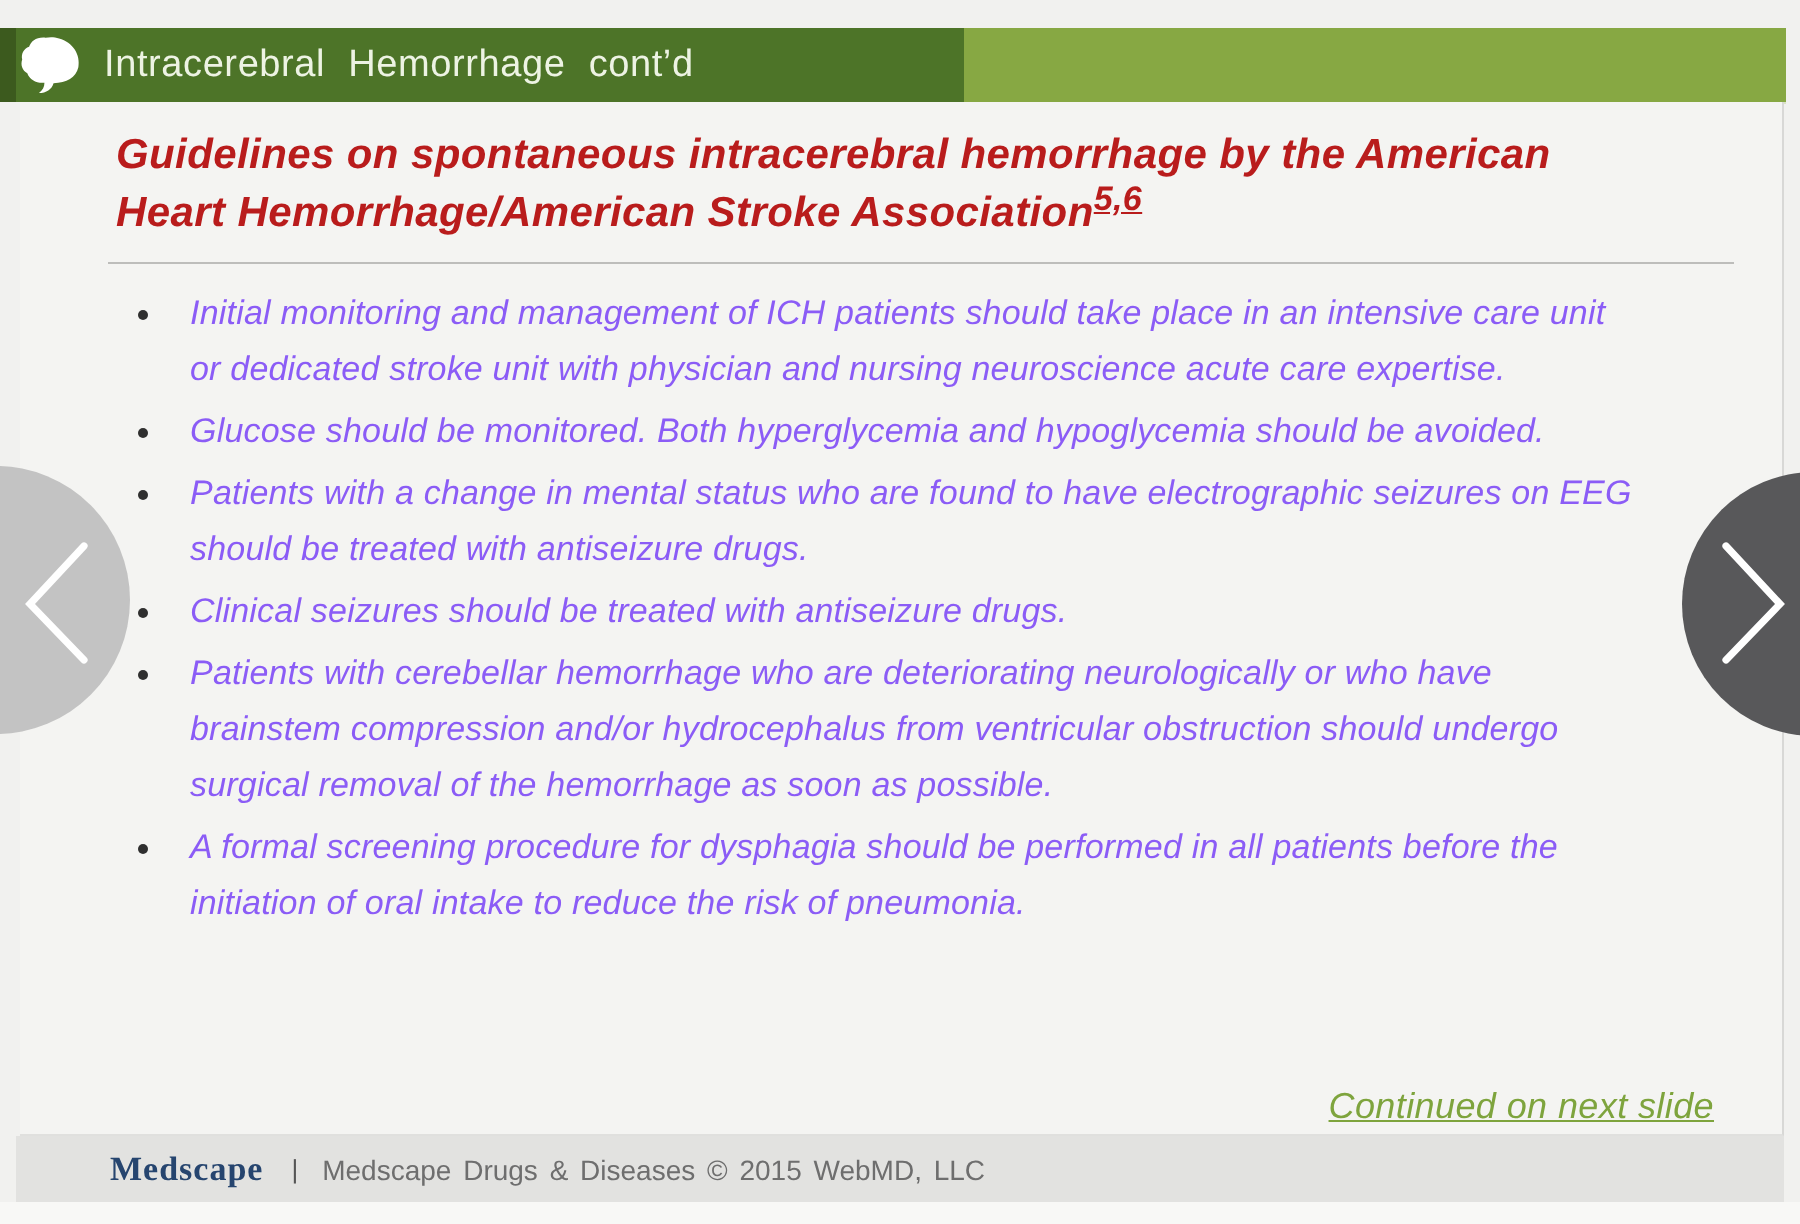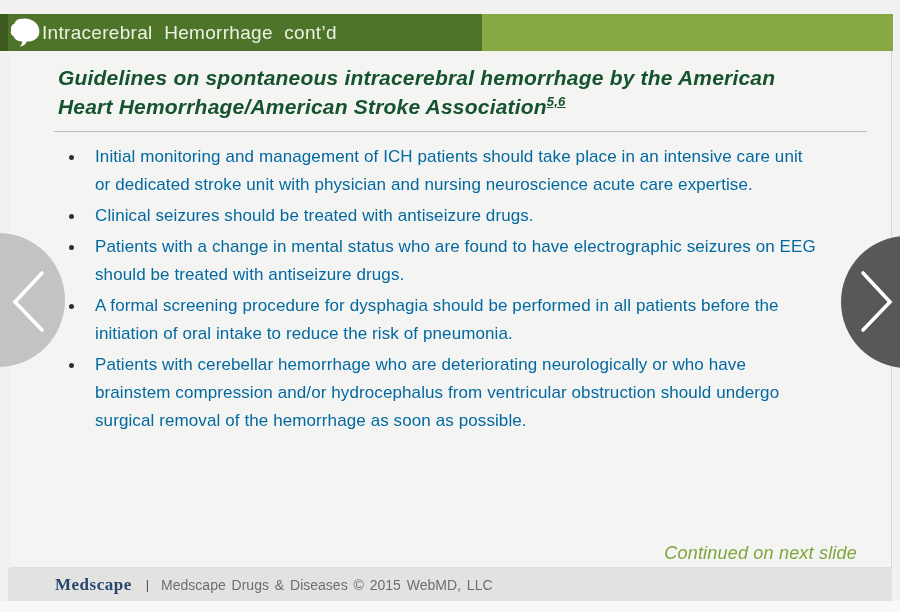--- a/index.html
+++ b/index.html
@@ -7,37 +7,37 @@
     position:relative;width:900px;height:612px;overflow:hidden;
     background:#f1f1ef;font-family:"Liberation Sans",sans-serif;
   }
   
   .header-bar{position:absolute;left:0;top:14px;width:893px;height:37px;display:flex;}
   .header-seg-dark{width:482px;height:100%;background:#4d7428;}
   .header-seg-light{flex:1;height:100%;background:#87a843;border-bottom:1px solid #d9e4c2;}
   .header-cap{position:absolute;left:0;top:0;width:8px;height:100%;background:#3c5a1e;}
   .header-content{position:absolute;left:0;top:0;height:100%;display:flex;align-items:center;padding-left:9px;}
   .brain-icon{width:33px;height:31px;display:block;}
-  .header-title{color:#edf3e3;font-size:19px;word-spacing:6px;letter-spacing:.3px;white-space:nowrap;}
+  .header-title{color:#edf3e3;font-size:19px;word-spacing:6px;letter-spacing:.3px;margin-left:10px;white-space:nowrap;}
   
   .slide{
     position:absolute;left:10px;top:51px;width:882px;height:517px;box-sizing:border-box;
     background:#f4f4f2;border-right:1px solid #d8d8d6;border-bottom:1px solid #e0e0de;
     padding:0 72px 0 48px;
   }
-  .slide-title{margin:12px 0 0 0;font-weight:bold;font-style:italic;font-size:21px;line-height:29px;color:#14532d;letter-spacing:.2px;}
+  .slide-title{margin:12px 0 0 0;font-weight:bold;font-style:italic;font-size:21px;line-height:29px;color:#b91c1c;letter-spacing:.2px;}
   .slide-title .t-line{display:block;}
-  .slide-title sup{font-size:13px;line-height:0;text-decoration:underline;}
+  .slide-title sup{font-size:17px;line-height:0;text-decoration:underline;}
   .divider{height:1px;background:#bdbdbb;margin:10px -48px 0 -4px;}
   .bullets{list-style:none;margin:11px 0 0 0;padding:0;}
-  .bullet-item{display:flex;margin:0 0 3px 0;font-size:17px;line-height:28px;color:#0369a1;letter-spacing:.1px;}
+  .bullet-item{display:flex;margin:0 0 3px 0;font-size:17px;line-height:28px;color:#8b5cf6;letter-spacing:.1px;font-style:italic;}
   .bullet-marker{flex:0 0 37px;}
   .bullet-marker .dot{display:block;width:5px;height:5px;border-radius:50%;background:#2f2f2f;margin:12px 0 0 11px;}
   .bullet-text{flex:1;}
-  .continued-note{position:absolute;right:34px;bottom:3px;font-style:italic;font-size:18px;color:#7ea43d;letter-spacing:.2px;}
+  .continued-note{position:absolute;right:34px;bottom:3px;font-style:italic;font-size:18px;color:#7ea43d;letter-spacing:.2px;text-decoration:underline;}
   
   .nav{position:absolute;border-radius:50%;cursor:pointer;z-index:5;}
   .nav svg{position:absolute;left:0;top:0;}
   .nav-prev{left:-69px;top:233px;width:134px;height:134px;background:#c3c3c3;}
   .nav-next{left:841px;top:236px;width:132px;height:132px;background:#58585a;}
   
   .footer{position:absolute;left:8px;top:568px;width:884px;height:33px;background:#e2e2e0;display:flex;align-items:center;z-index:6;text-align:right;}
   .footer-logo{margin-left:47px;font-family:"Liberation Serif",serif;font-weight:bold;font-size:17px;color:#26456f;letter-spacing:.5px;}
   .footer-sep{margin:0 12px 0 14px;color:#555;font-size:13px;}
   .footer-left-text{font-size:14px;color:#6e6e6e;word-spacing:2px;}
@@ -72,47 +72,53 @@
 
     <ul class="bullets">
 
         <li class="bullet-item">
           <span class="bullet-marker">
             <span class="dot"></span>
           </span>
           <span class="bullet-text">Initial monitoring and management of ICH patients should take place in an intensive care unit or dedicated stroke unit with physician and nursing neuroscience acute care expertise.</span>
         </li>
 
-
         <li class="bullet-item">
           <span class="bullet-marker">
             <span class="dot"></span>
           </span>
-          <span class="bullet-text">Clinical seizures should be treated with antiseizure drugs.</span>
+          <span class="bullet-text">Glucose should be monitored. Both hyperglycemia and hypoglycemia should be avoided.</span>
         </li>
 
         <li class="bullet-item">
           <span class="bullet-marker">
             <span class="dot"></span>
           </span>
           <span class="bullet-text">Patients with a change in mental status who are found to have electrographic seizures on EEG should be treated with antiseizure drugs.</span>
         </li>
 
         <li class="bullet-item">
           <span class="bullet-marker">
             <span class="dot"></span>
           </span>
-          <span class="bullet-text">A formal screening procedure for dysphagia should be performed in all patients before the initiation of oral intake to reduce the risk of pneumonia.</span>
+          <span class="bullet-text">Clinical seizures should be treated with antiseizure drugs.</span>
         </li>
 
         <li class="bullet-item">
           <span class="bullet-marker">
             <span class="dot"></span>
           </span>
           <span class="bullet-text">Patients with cerebellar hemorrhage who are deteriorating neurologically or who have brainstem compression and/or hydrocephalus from ventricular obstruction should undergo surgical removal of the hemorrhage as soon as possible.</span>
+        </li>
+
+        <li class="bullet-item">
+          <span class="bullet-marker">
+            <span class="dot"></span>
+          </span>
+          <span class="bullet-text">A formal screening procedure for dysphagia should be performed in all patients before the initiation of oral intake to reduce the risk of pneumonia.</span>
         </li>
       </ul>
 
     <div class="continued-note">Continued on next slide</div>
   </div>
 
   <div class="nav nav-prev">
     <svg width="134" height="134" viewBox="0 0 134 134" aria-hidden="true">
       <polyline points="111,40 84,69 111,97" fill="none" stroke="#ffffff" stroke-width="3.6" stroke-linecap="round" stroke-linejoin="miter"></polyline>
     </svg>

